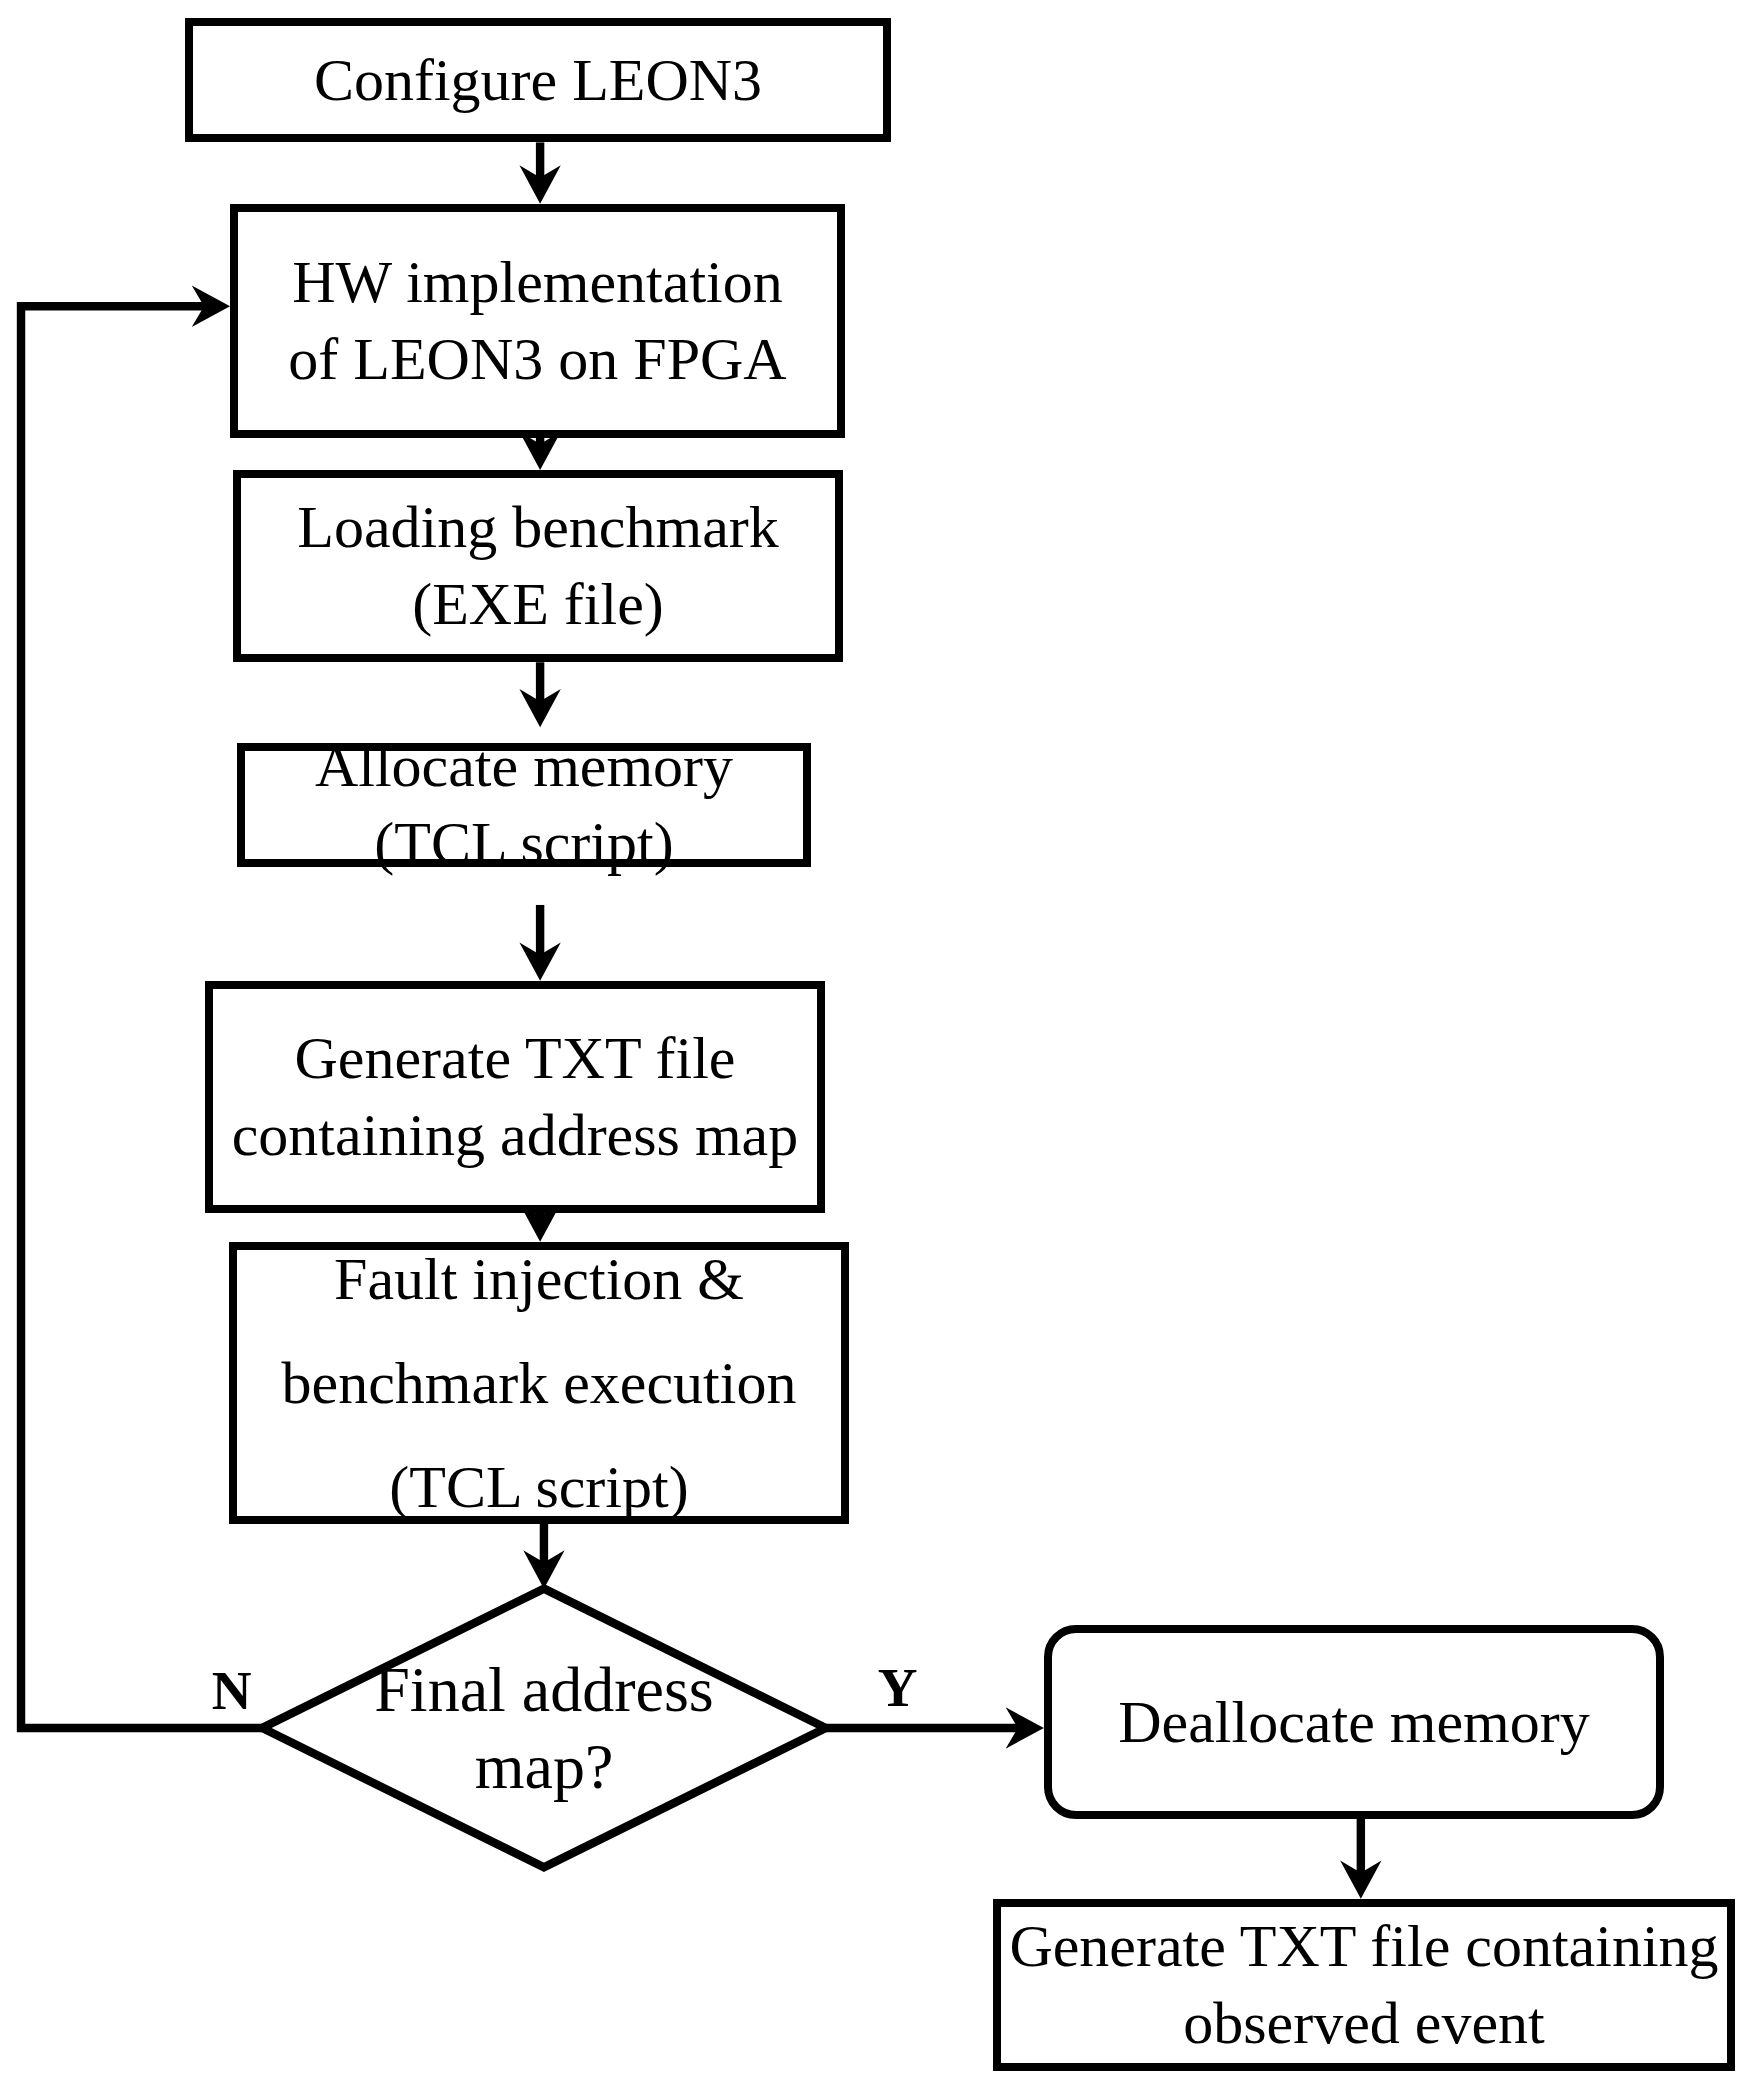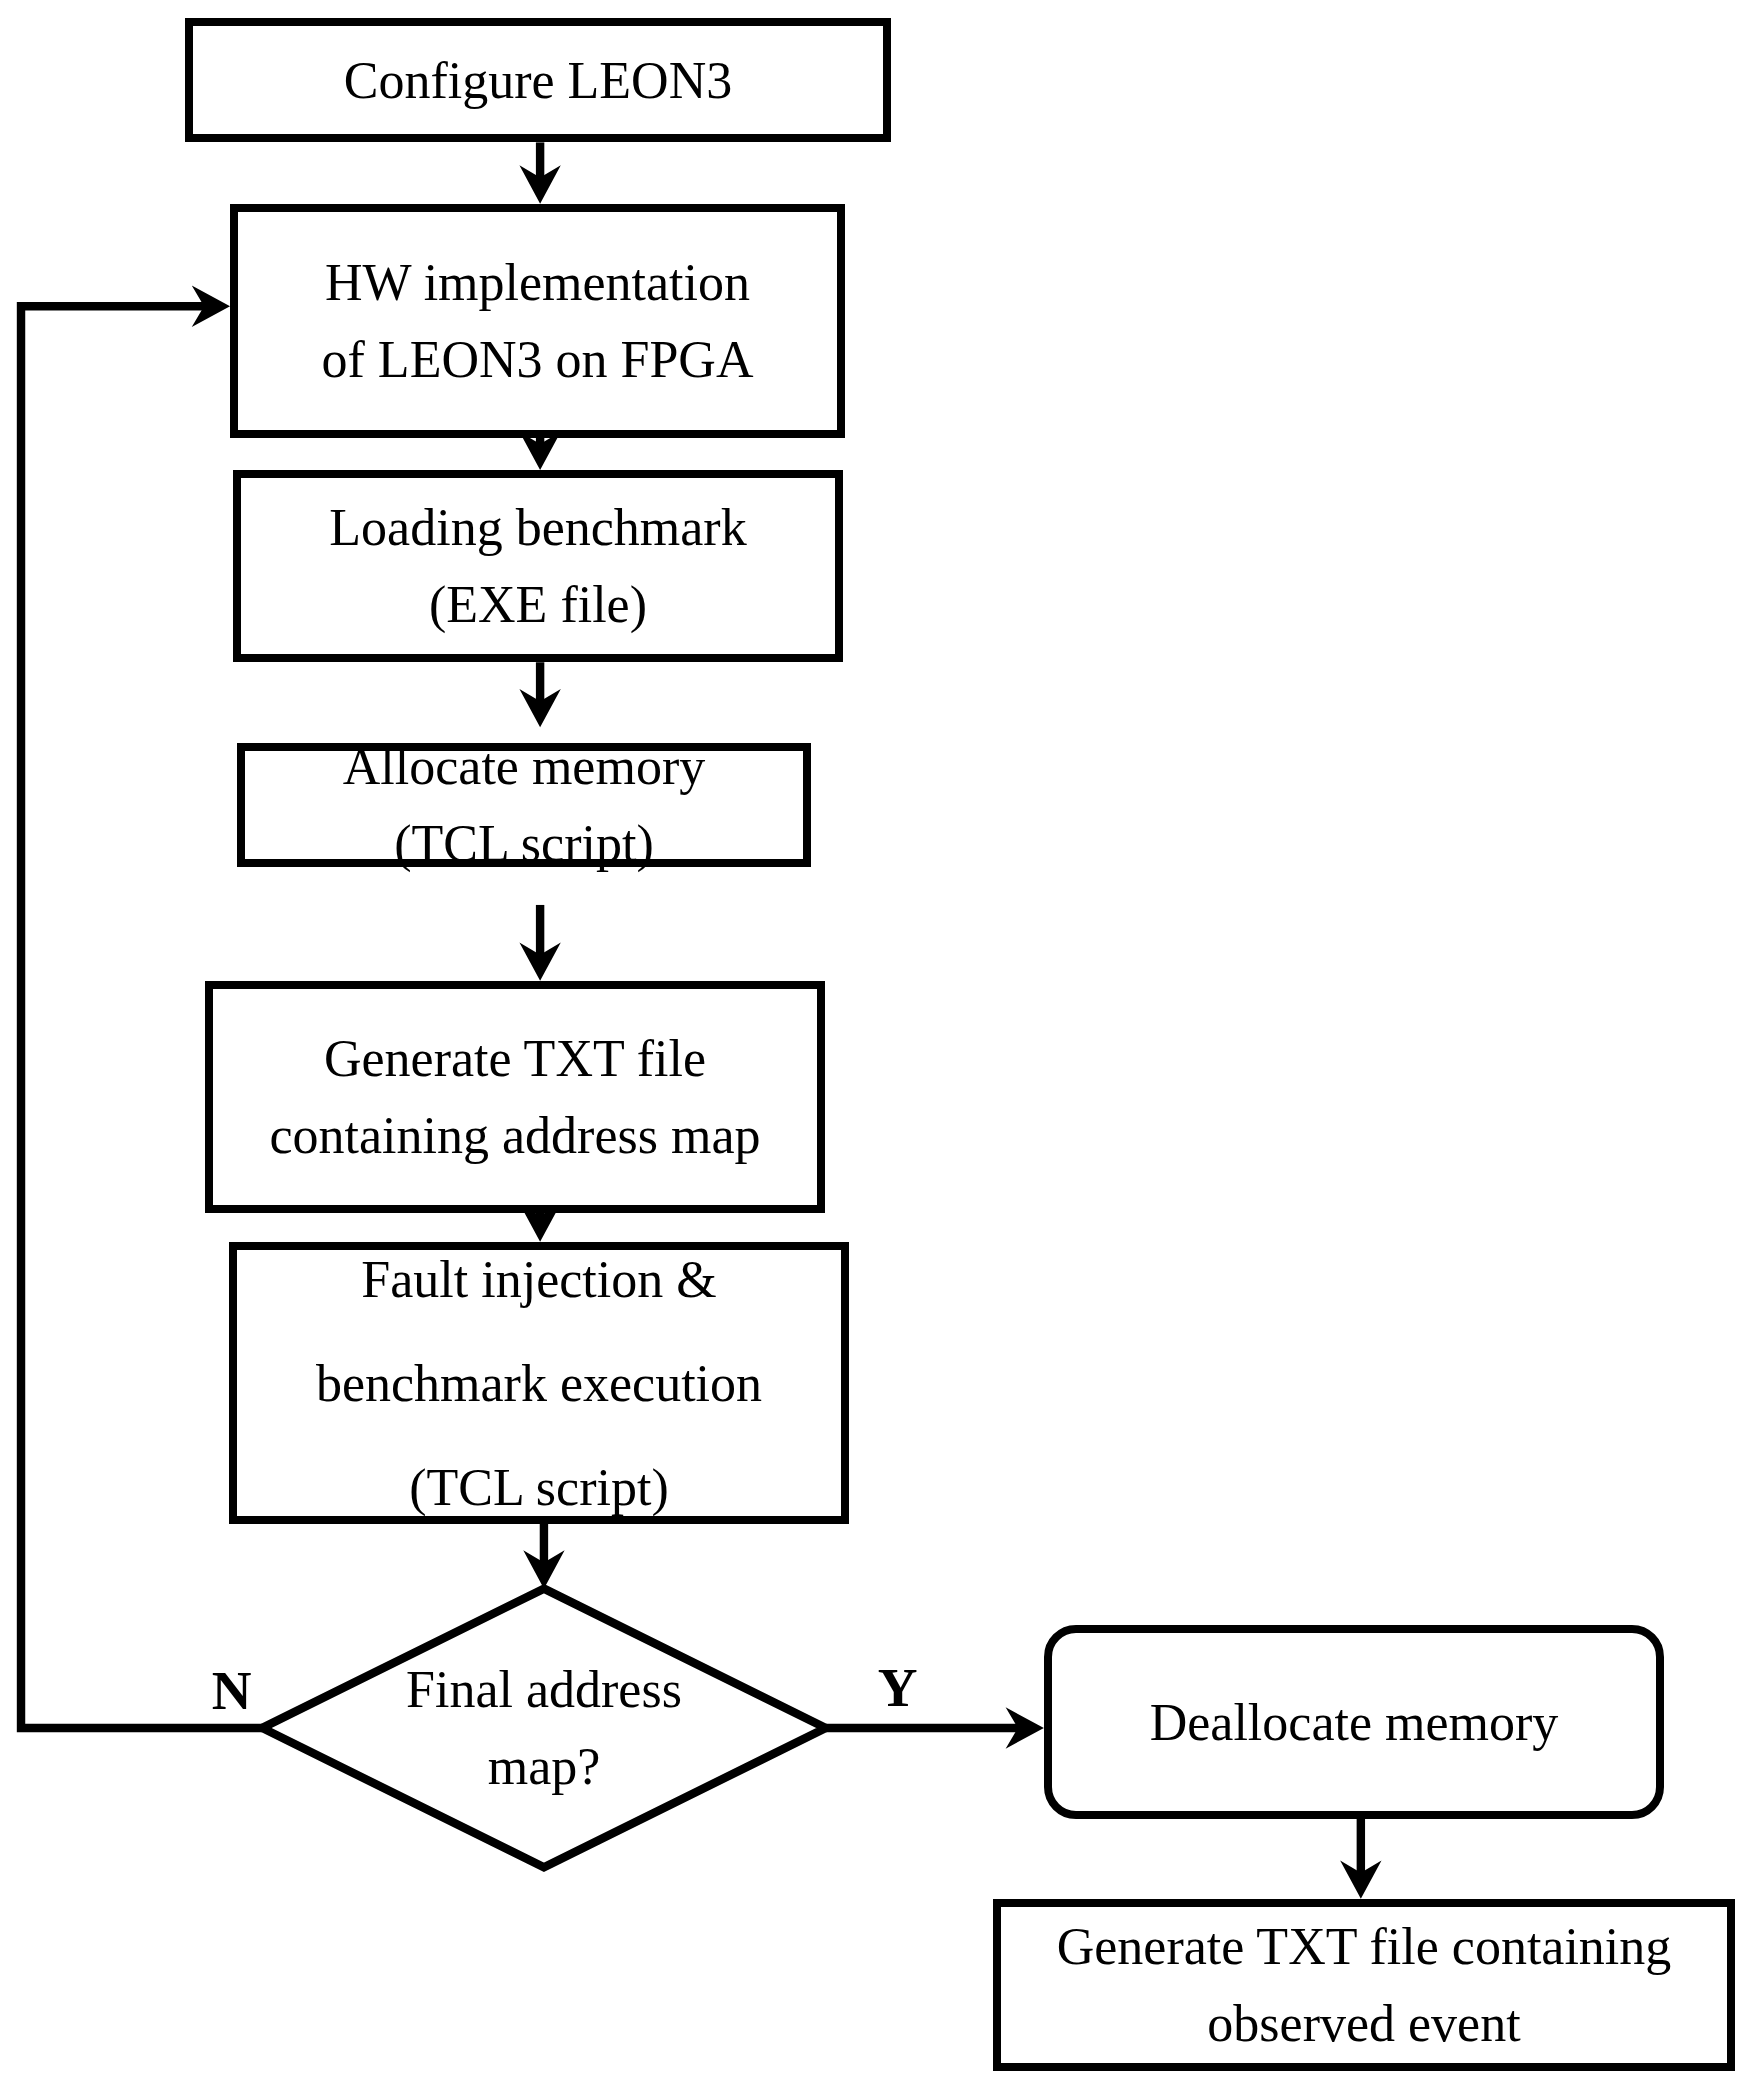--- a/index.html
+++ b/index.html
@@ -19,42 +19,42 @@
   }
   .rect-node {
     position: absolute;
     box-sizing: border-box;
     border: 8.4px solid #000000;
     background: #ffffff;
     display: flex;
     flex-direction: column;
     justify-content: center;
     text-align: center;
-    font-size: 52px;
+    font-size: 60px;
     line-height: 77px;
     white-space: nowrap;
   }
   .node-configure  { left: 185px;  top: 18.4px;   width: 706px; height: 124px; }
   .node-hw-impl    { left: 230px;  top: 204px;  width: 615px; height: 234px; }
   .node-loading    { left: 233px;  top: 470px;  width: 610px; height: 192px; }
   .node-allocate   { left: 237px;  top: 727px;  width: 574px; height: 124px; margin-top: 16px; }
   .node-gen-addr   { left: 205px;  top: 981px; width: 620px; height: 232px; }
   .node-fault      { left: 229px;  top: 1242px; width: 620px; height: 282px; gap: 27px; }
   .node-dealloc    { left: 1044px; top: 1625px; width: 620px; height: 194px; border-radius: 32px; }
   .node-gen-event  { left: 993px; top: 1899px; width: 742px; height: 172px; }
   .diamond-text {
     position: absolute;
     left: 262px; top: 1613px;
     width: 564px; height: 230px;
     display: flex;
     flex-direction: column;
     align-items: center;
     justify-content: center;
     text-align: center;
-    font-size: 52px;
+    font-size: 64px;
     line-height: 77px;
   }
   .branch-label {
     position: absolute;
     font-size: 55px;
     font-weight: bold;
     line-height: 55px;
   }
   .label-n { left: 201px;  top: 1663px; width: 61px; text-align: center; }
   .label-y { left: 867px; top: 1660px; width: 61px; text-align: center; }

